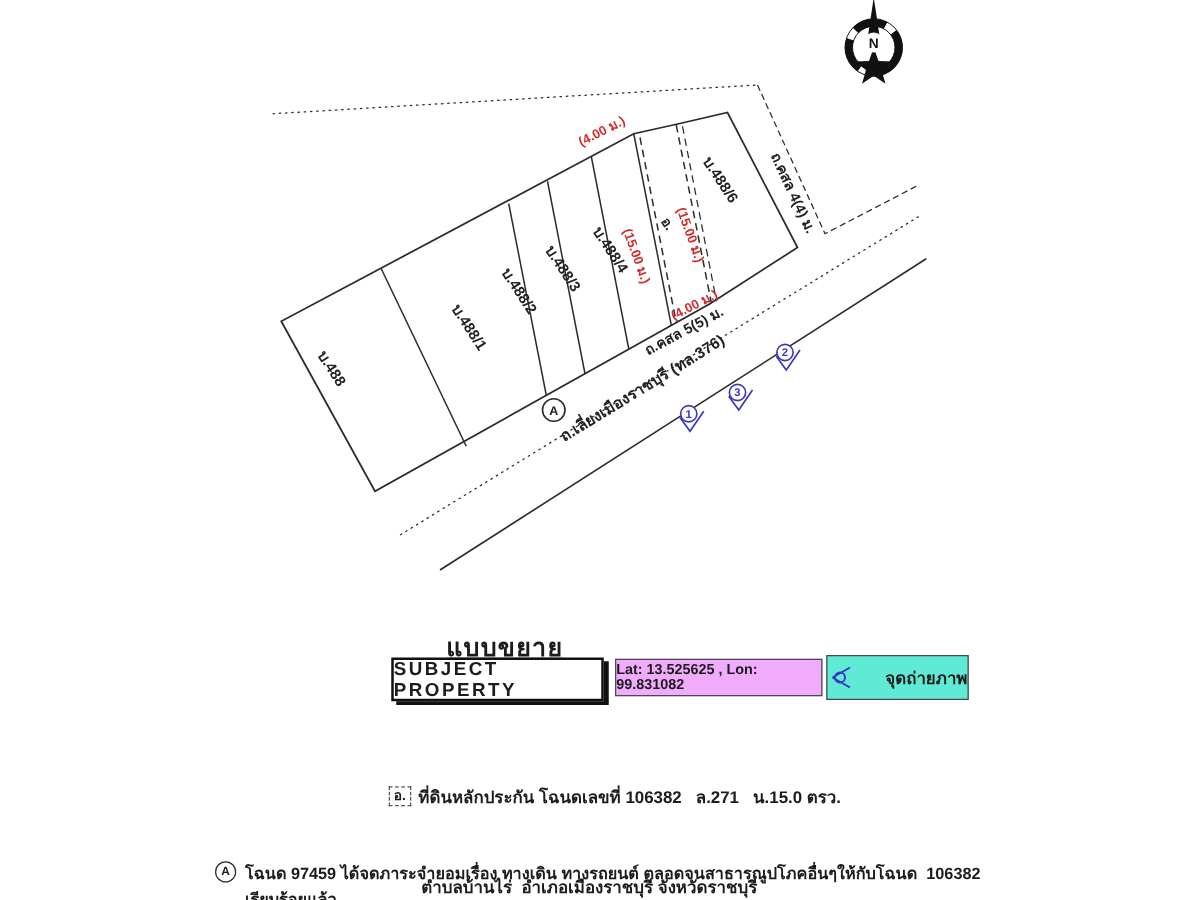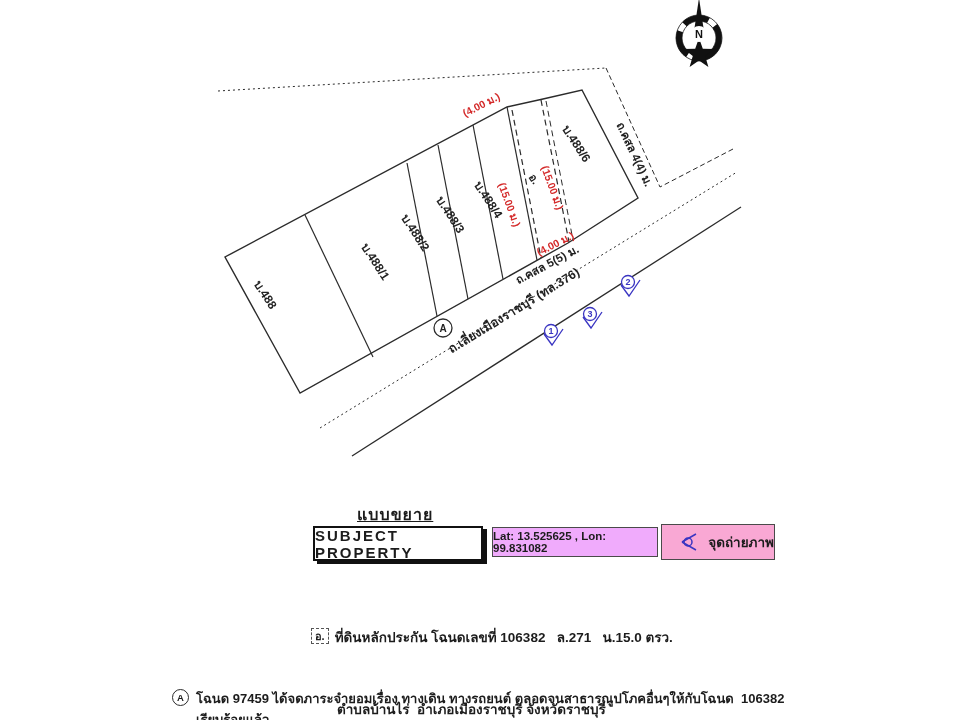--- a/index.html
+++ b/index.html
@@ -3,39 +3,39 @@
 <meta charset="utf-8">
 <style>
   html,body{margin:0;padding:0;background:#ffffff;}
   .page{
     position:relative;width:960px;height:720px;background:#ffffff;overflow:hidden;
     font-family:"Liberation Sans","DejaVu Sans",sans-serif;color:#1c1c1c;
   }
   .diagram-svg{position:absolute;left:0;top:0;}
   
   .legend-title{
-    position:absolute;left:357px;top:502px;font-size:16px;font-weight:bold;
+    position:absolute;left:357px;top:502px;font-size:20px;font-weight:bold;
     text-decoration:underline;letter-spacing:1px;
   }
   .subject-box{
     position:absolute;left:313px;top:526px;width:166px;height:31px;
     border:2px solid #111;box-shadow:4px 3px 0 0 #111;background:#fff;
     display:flex;align-items:center;justify-content:center;
     font-size:15px;font-weight:bold;letter-spacing:2px;
   }
   .coords-box{
     position:absolute;left:492px;top:527px;width:164px;height:28px;
     border:1.5px solid #4a4a4a;background:#f0abfc;
     display:flex;align-items:center;justify-content:center;
     font-size:11.5px;font-weight:600;
   }
   .photo-box{
     position:absolute;left:661px;top:524px;width:112px;height:34px;
-    border:1.5px solid #4a4a4a;background:#f9a8d4;
-    display:flex;align-items:center;justify-content:flex-end;gap:6px;
+    border:1.5px solid #4a4a4a;background:#5eead4;
+    display:flex;align-items:center;justify-content:space-between;gap:6px;
     font-size:13.5px;font-weight:bold;
   }
   
   .subject-note{
     position:absolute;left:311px;top:578px;width:420px;
     font-size:13.5px;font-weight:bold;line-height:24px;white-space:pre-wrap;
   }
   .subject-note .dash-box{
     display:inline-block;border:1px dashed #555;padding:0 3px;margin-right:6px;
     font-size:11px;line-height:14px;vertical-align:2px;

